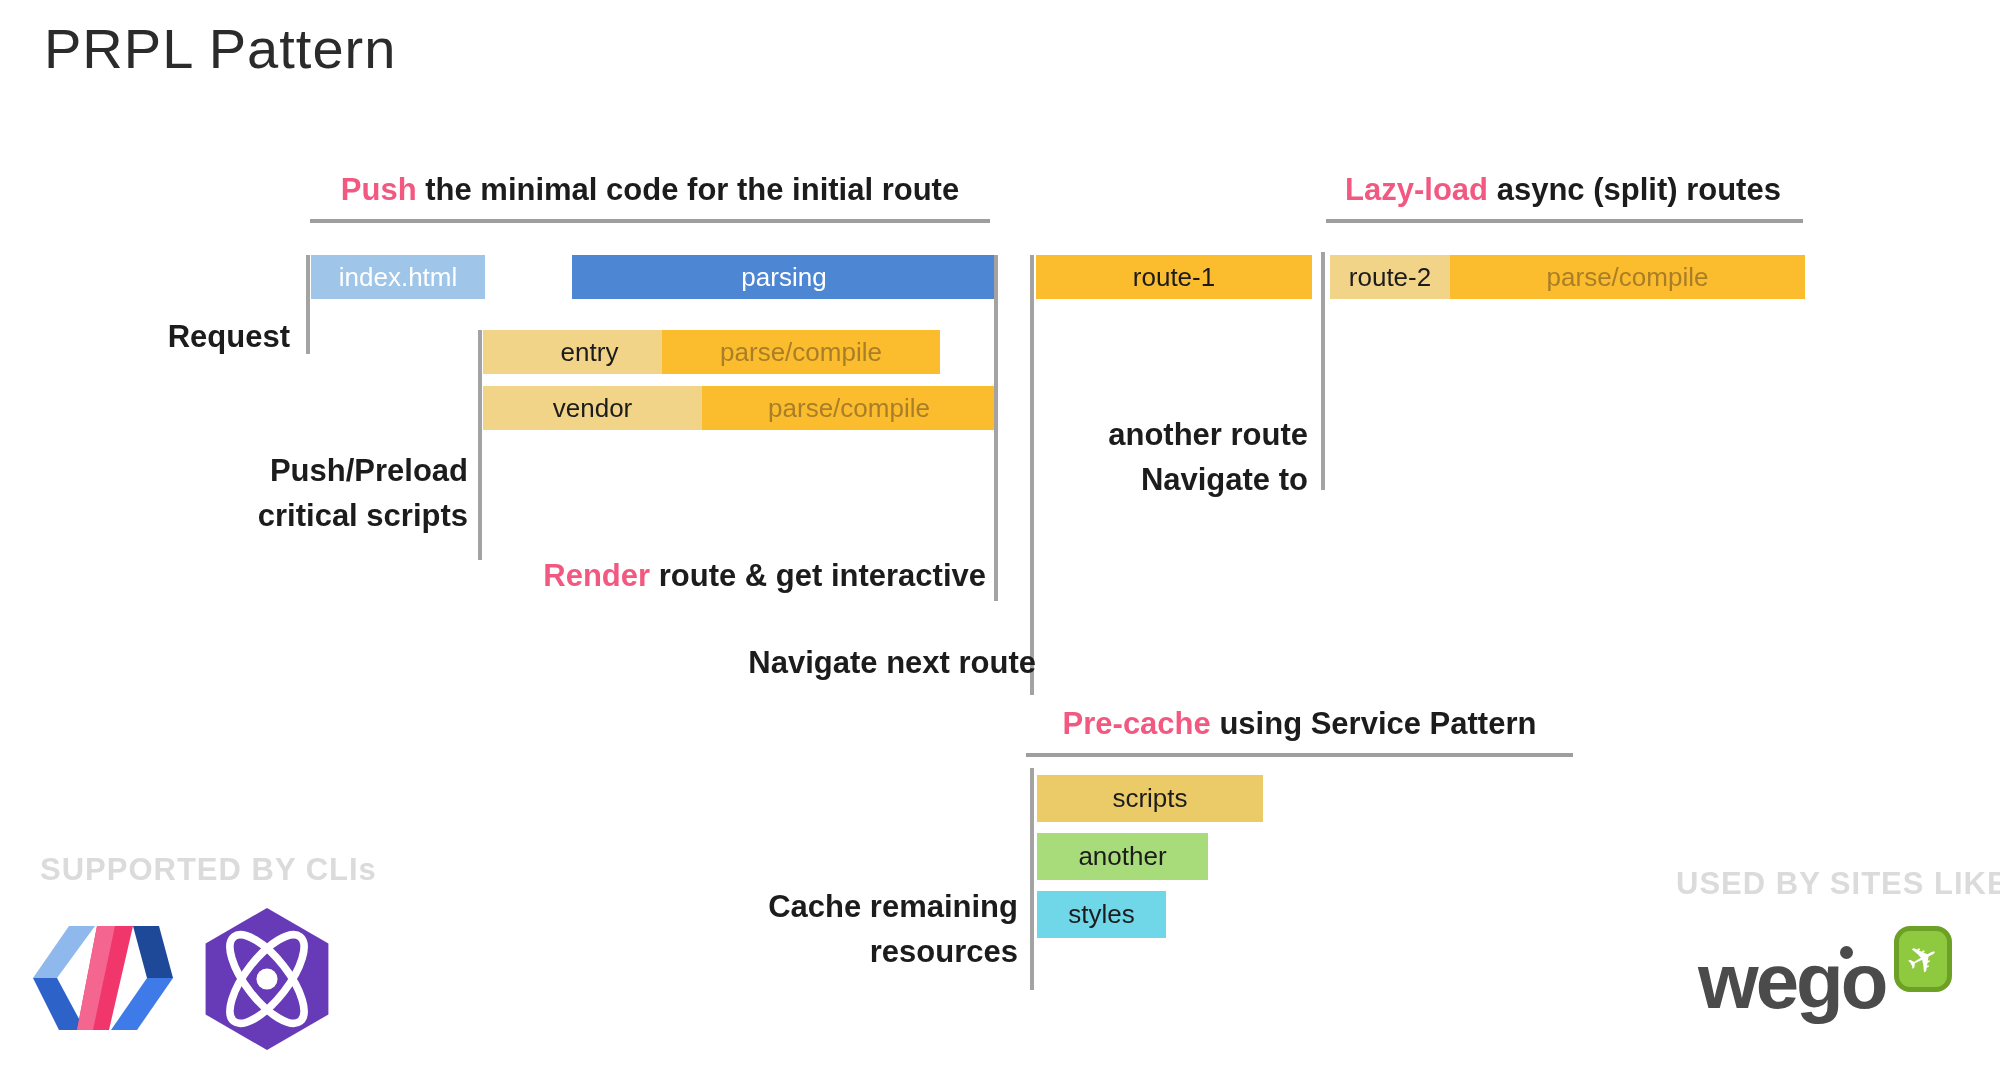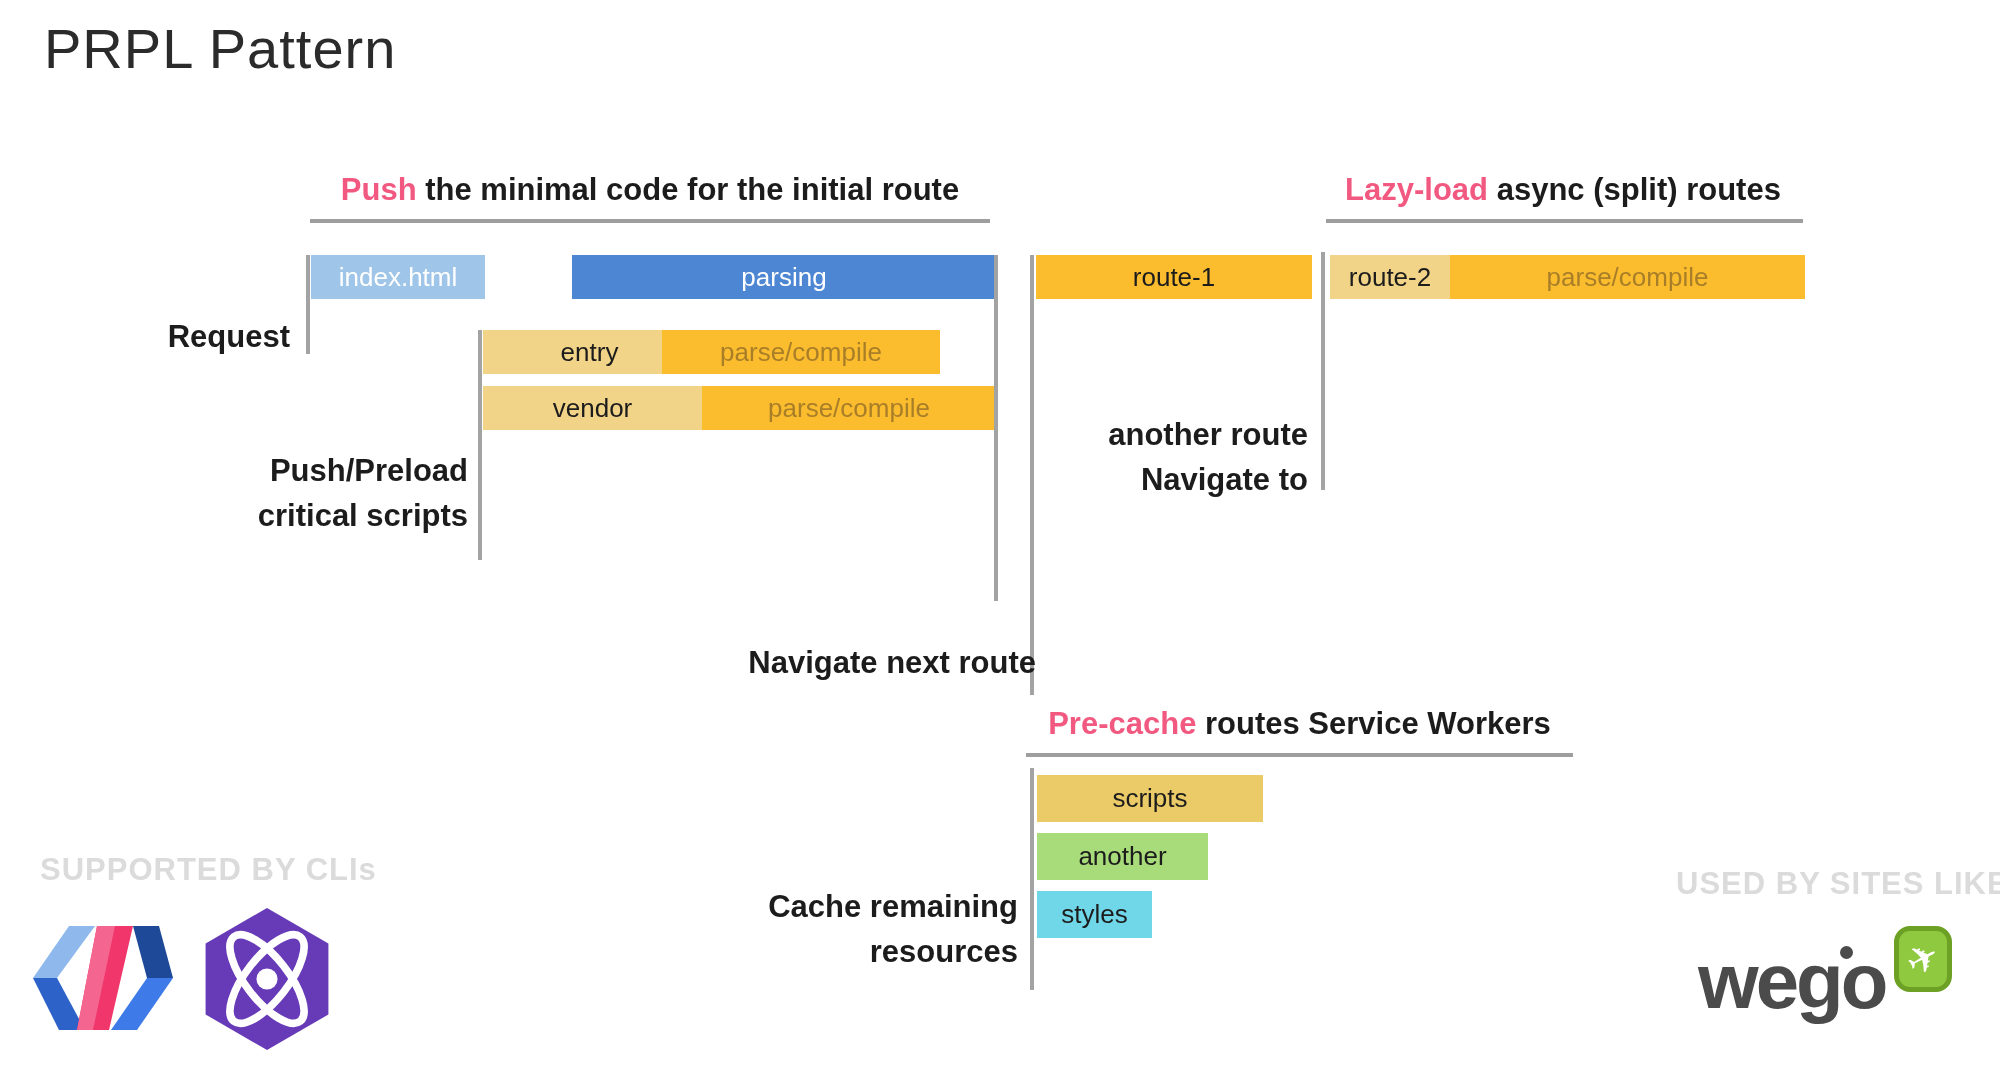--- a/index.html
+++ b/index.html
@@ -93,41 +93,44 @@
   <div class="bar" style="left: 483px; top: 330px; width: 213px; background-color: rgb(242, 212, 136);">entry</div>
   <div class="bar parse-text" style="left: 662px; top: 330px; width: 278px; background-color: rgb(251, 188, 46);">parse/compile</div>
   <div class="bar" style="left: 483px; top: 386px; width: 219px; background-color: rgb(242, 212, 136);">vendor</div>
   <div class="bar parse-text" style="left: 702px; top: 386px; width: 294px; background-color: rgb(251, 188, 46);">parse/compile</div>
 
   <div class="label" style="left:168px; top:448px; width:300px;">
     <div>Push/Preload</div>
     <div>critical scripts</div>
   </div>
 
+  <div class="heading right" style="left:400px; top:542px; width:586px;">
+    <span class="accent">Render</span><span> route &amp; get interactive</span>
+  </div>
 
   <div class="vline" style="left:994px; top:255px; height:346px;"></div>
   <div class="vline" style="left:1030px; top:255px; height:440px;"></div>
   <div class="vline" style="left:1321px; top:252px; height:238px;"></div>
 
   <div class="label" style="left:1008px; top:412px; width:300px;">
     <div>another route</div>
     <div>Navigate to</div>
   </div>
 
   <div class="label" style="left:636px; top:640px; width:400px;">Navigate next route</div>
 
   <div class="heading" style="left:1026px; top:690px; width:547px;">
-    <span class="accent">Pre-cache</span><span> routes Service Workers</span>
+    <span class="accent">Pre-cache</span><span> using Service Pattern</span>
   </div>
   <div class="rule" style="left:1026px; top:753px; width:547px;"></div>
 
   <div class="vline" style="left:1030px; top:768px; height:222px;"></div>
   <div class="bar" style="left: 1037px; top: 775px; width: 226px; height: 47px; background-color: rgb(234, 203, 103);">scripts</div>
   <div class="bar" style="left: 1037px; top: 833px; width: 171px; height: 47px; background-color: rgb(168, 219, 122);">another</div>
-  <div class="bar" style="left: 1037px; top: 891px; width: 115px; height: 47px; background-color: rgb(112, 215, 233);">styles</div>
+  <div class="bar" style="left: 1037px; top: 891px; width: 129px; height: 47px; background-color: rgb(112, 215, 233);">styles</div>
 
   <div class="label" style="left:718px; top:884px; width:300px;">
     <div>Cache remaining</div>
     <div>resources</div>
   </div>
 
   <div class="caption" style="left:40px; top:852px;">SUPPORTED BY CLIs</div>
 
   <div class="logo" style="left:33px; top:926px; width:140px; height:104px;">
     <svg width="140" height="104" viewBox="0 0 140 104" xmlns="http://www.w3.org/2000/svg">

